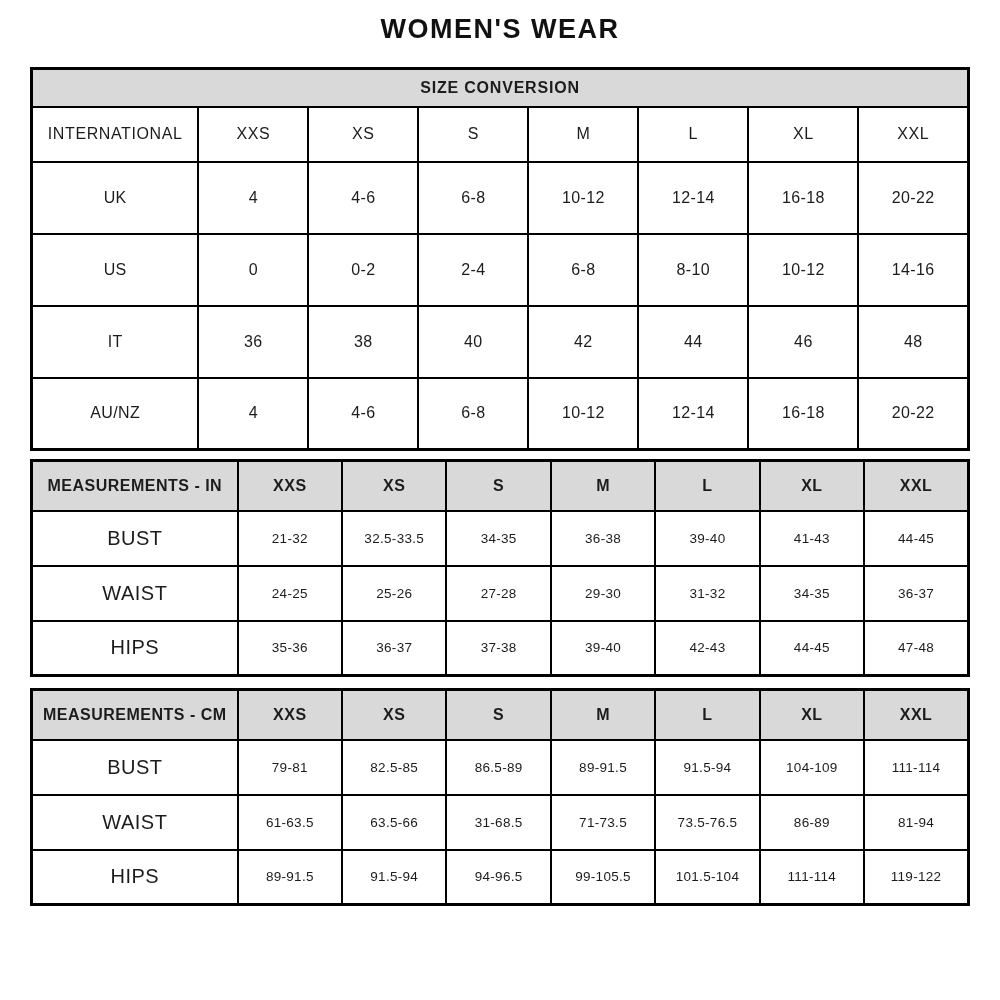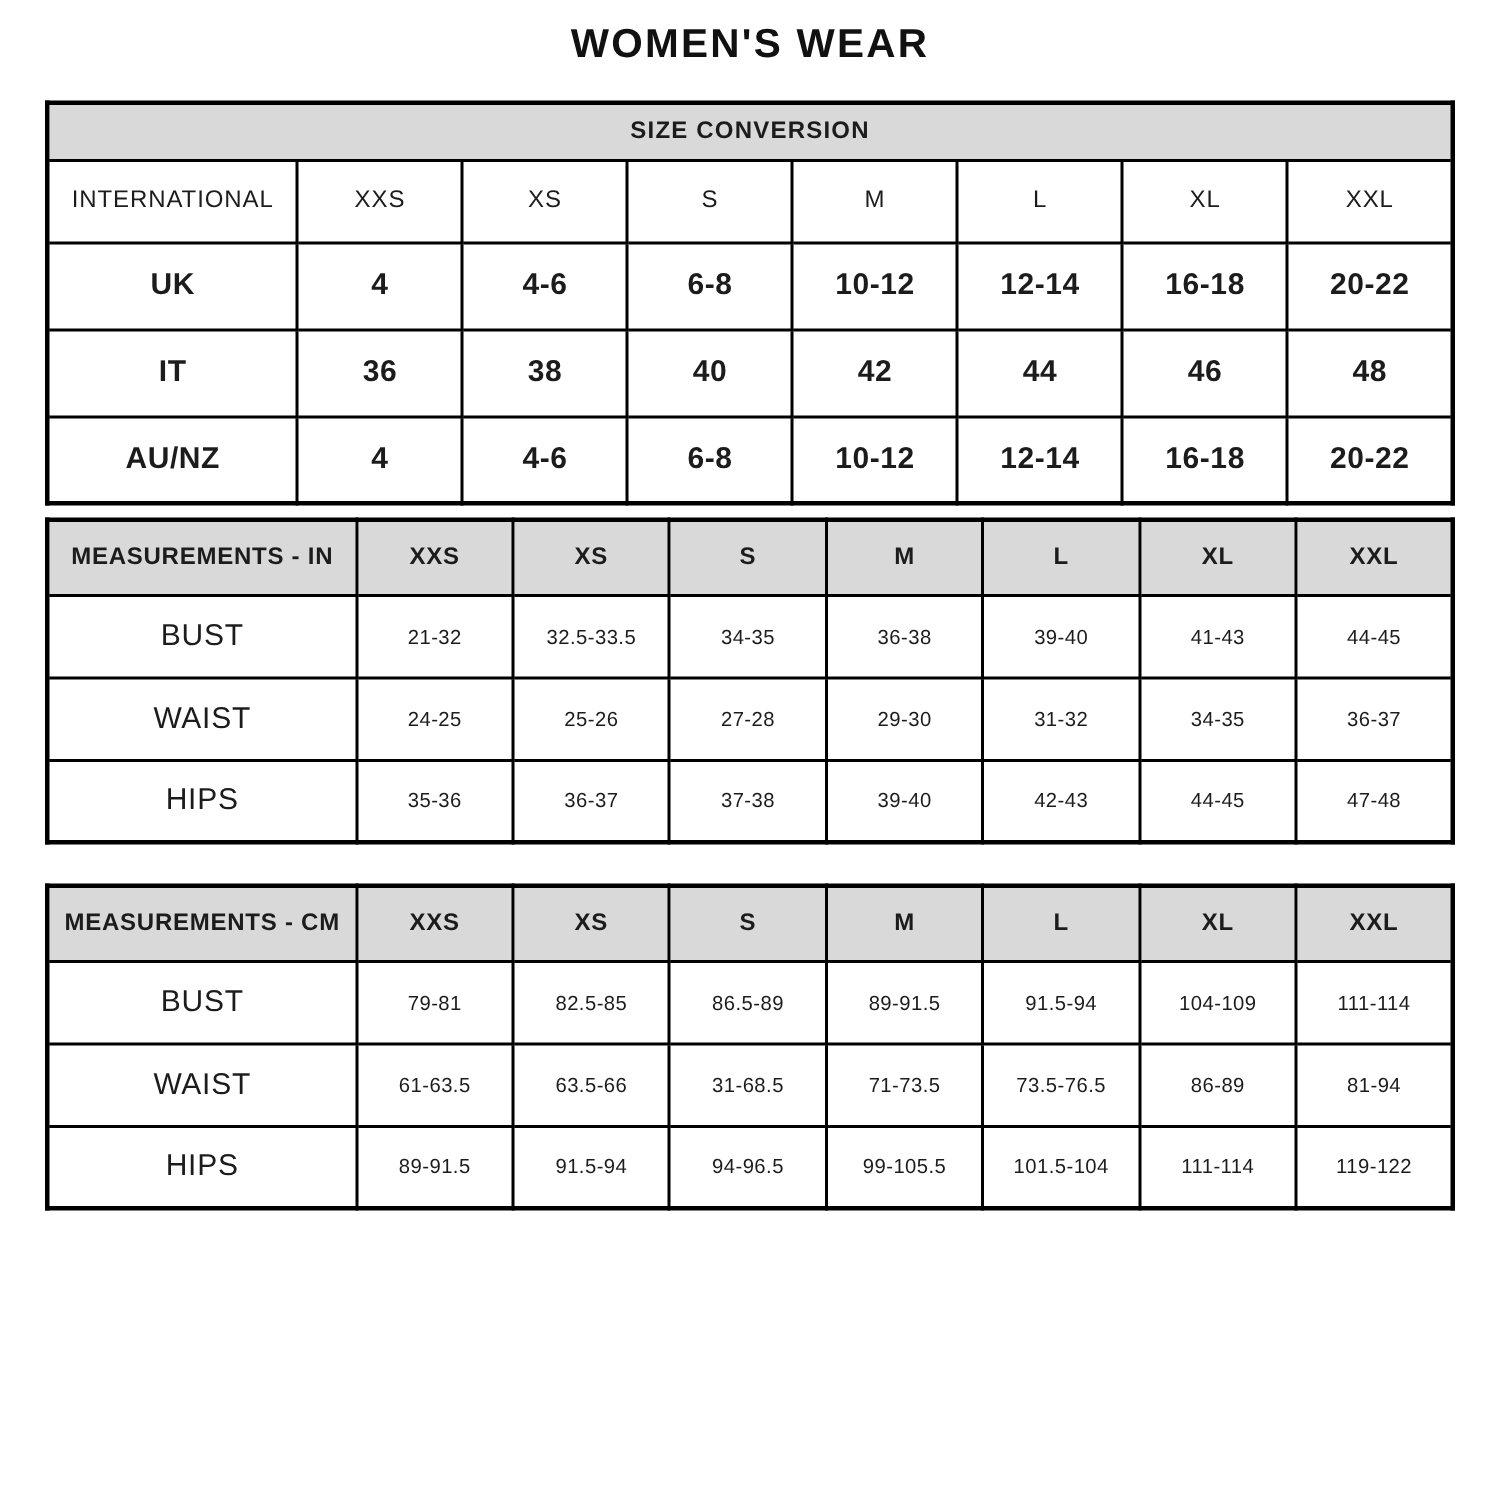--- a/index.html
+++ b/index.html
@@ -49,28 +49,28 @@
     letter-spacing: 0.8px;
   }
   .t-size .head-row td {
     height: 55px;
     font-size: 16px;
     font-weight: 500;
     letter-spacing: 0.6px;
     margin-top: 18px;
   }
   .t-size .data-row td {
-    height: 58px;
-    font-size: 20px;
-    font-weight: 700;
+    height: 72px;
+    font-size: 16px;
+    font-weight: 400;
     letter-spacing: 0.4px;
   }
 
   
-  .t-meas { margin-bottom: 26px; }
+  .t-meas { margin-bottom: 11px; }
   .t-meas .head-row td {
     height: 50px;
     background: #d9d9d9;
     font-weight: 700;
     font-size: 16px;
     letter-spacing: 0.5px;
   }
   .t-meas .data-row td {
     height: 55px;
     font-size: 13.5px;
@@ -116,20 +116,30 @@
       </tr>
       <tr class="data-row">
         <td class="row-label">UK</td>
         <td>4</td>
         <td>4-6</td>
         <td>6-8</td>
         <td>10-12</td>
         <td>12-14</td>
         <td>16-18</td>
         <td>20-22</td>
+      </tr>
+      <tr class="data-row">
+        <td class="row-label">US</td>
+        <td>0</td>
+        <td>0-2</td>
+        <td>2-4</td>
+        <td>6-8</td>
+        <td>8-10</td>
+        <td>10-12</td>
+        <td>14-16</td>
       </tr>
       <tr class="data-row">
         <td class="row-label">IT</td>
         <td>36</td>
         <td>38</td>
         <td>40</td>
         <td>42</td>
         <td>44</td>
         <td>46</td>
         <td>48</td>

